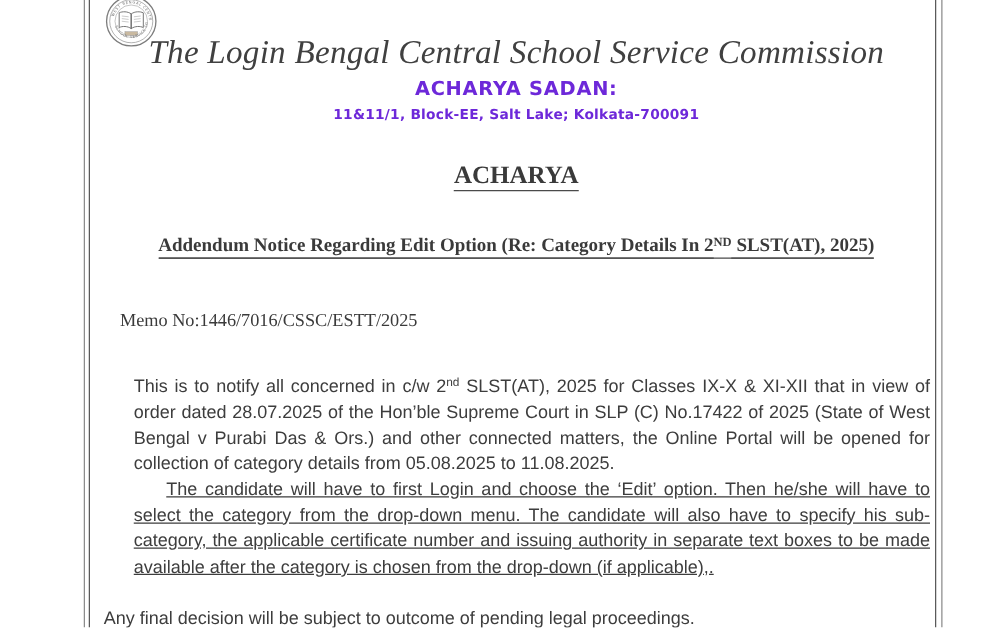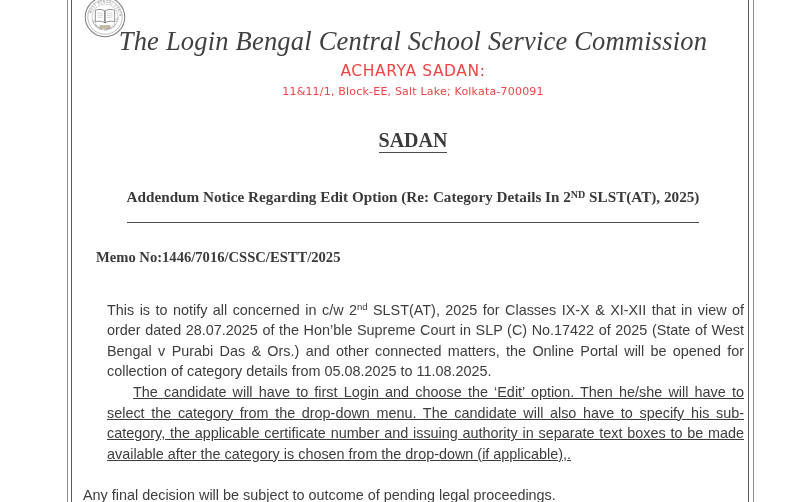--- a/index.html
+++ b/index.html
@@ -65,22 +65,22 @@
     letter-spacing: 0.2px;
     color: #404040;
     white-space: nowrap;
   }
   .addr-line {
     position: absolute;
     left: 0;
     right: 0;
     text-align: center;
     font-family: "DejaVu Sans", sans-serif;
-    font-weight: normal;
-    color: #ef4444;
+    font-weight: bold;
+    color: #6d28d9;
   }
   .addr1 {
     top: 62px;
     font-size: 15.5px;
     letter-spacing: 0.6px;
   }
   .addr2 {
     top: 85px;
     font-size: 11px;
     letter-spacing: 0.2px;
@@ -108,39 +108,39 @@
     right: 0;
     top: 188px;
     text-align: center;
   }
   .subject span {
     font-family: "Liberation Serif", "DejaVu Serif", serif;
     font-weight: bold;
     font-size: 15.2px;
     color: #3a3a3a;
     border-bottom: 1.4px solid #4a4a4a;
-    padding-bottom: 17px;
+    padding-bottom: 1px;
     white-space: nowrap;
   }
   .subject sup {
     font-size: 0.66em;
     vertical-align: 0.45em;
   }
 
   
   .memo-row {
     position: absolute;
     left: 24px;
     right: 18px;
     top: 249px;
     display: flex;
     justify-content: space-between;
     align-items: baseline;
     font-family: "Liberation Serif", "DejaVu Serif", serif;
-    font-weight: bold;
+    font-weight: normal;
     font-size: 14.6px;
     color: #3a3a3a;
     white-space: nowrap;
   }
 
   
   .body {
     position: absolute;
     left: 11px;
     right: 10px;
@@ -207,21 +207,21 @@
       </text>
     </svg>
 
     <div class="org-title">The Login Bengal Central School Service Commission</div>
 
     <div class="addr-line addr1">ACHARYA SADAN:</div>
 
     <div class="addr-line addr2">11&amp;11/1, Block-EE, Salt Lake; Kolkata-700091</div>
 
     <div class="notice-head">
-      <span>SADAN</span>
+      <span>ACHARYA</span>
     </div>
 
     <div class="subject">
       <span><span>Addendum Notice Regarding Edit Option (Re: Category Details In 2</span><sup>ND</sup><span> SLST(AT), 2025)</span></span>
     </div>
 
     <div class="memo-row">
       <div>Memo No:1446/7016/CSSC/ESTT/2025</div>
     </div>
 

